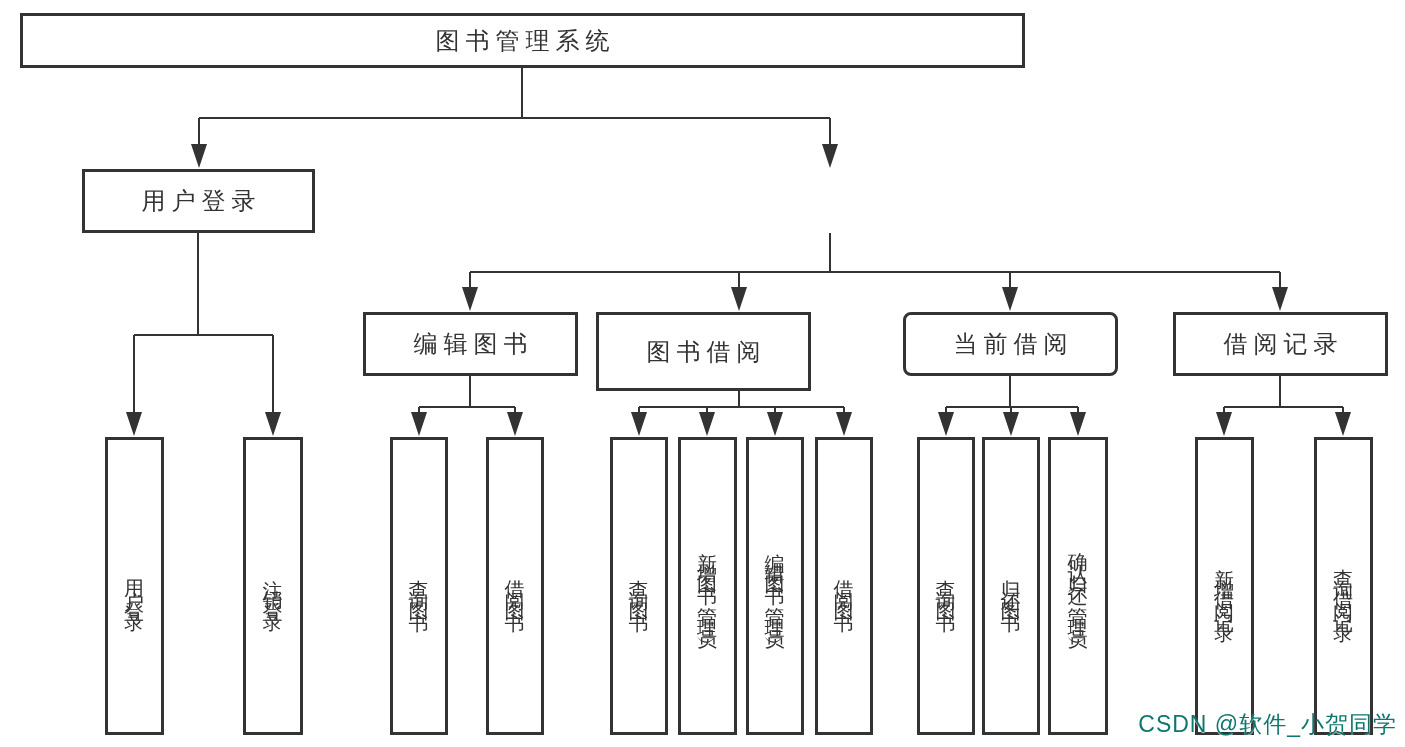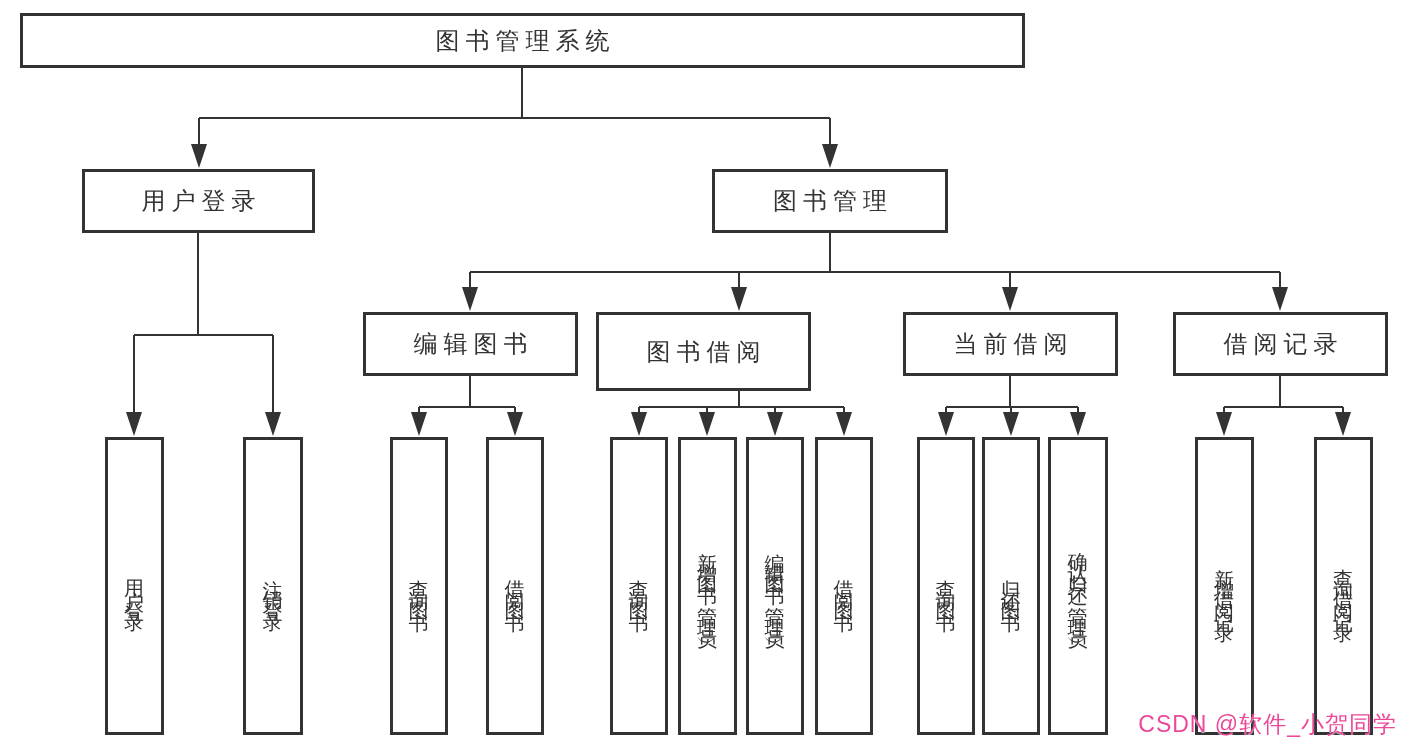--- a/index.html
+++ b/index.html
@@ -11,21 +11,21 @@
   .node{
     position:absolute;background:#ffffff;border:3px solid #333333;box-sizing:border-box;
     display:flex;align-items:center;justify-content:center;color:#333333;
   }
   .hbox{font-size:24px;letter-spacing:6px;text-indent:6px;white-space:nowrap;}
   .vbox .vtext{
     writing-mode:vertical-rl;text-orientation:mixed;
     font-size:20px;letter-spacing:11px;line-height:1;white-space:nowrap;
   }
   .watermark{
-    position:absolute;right:8px;bottom:7px;font-size:23px;color:#ec4899;
+    position:absolute;right:8px;bottom:7px;font-size:23px;color:#0f766e;
     letter-spacing:1px;text-shadow:0 1px 1px rgba(255,255,255,.8);
   }
 </style>
 </head>
 <body>
 
 <div class="stage">
 
   <svg class="wires" viewBox="0 0 1405 747" stroke="#333333" stroke-width="2" fill="none">
 
@@ -63,31 +63,28 @@
     <path fill="#333333" stroke="none" d="M1335 412 L1351 412 L1343 436 Z"></path>
   </svg>
 
   <div class="node hbox" style="left:20px;top:13px;width:1005px;height:55px;">
     <span>图书管理系统</span>
   </div>
 
   <div class="node hbox" style="left:82px;top:169px;width:233px;height:64px;">
     <span>用户登录</span>
   </div>
-  <div class="node hbox" style="left:712px;top:169px;width:236px;height:64px;">
-    <span>图书管理</span>
-  </div>
 
   <div class="node hbox" style="left:363px;top:312px;width:215px;height:64px;">
     <span>编辑图书</span>
   </div>
   <div class="node hbox" style="left:596px;top:312px;width:215px;height:79px;">
     <span>图书借阅</span>
   </div>
-  <div class="node hbox" style="left:903px;top:312px;width:215px;height:64px;">
+  <div class="node hbox" style="left:903px;top:312px;width:215px;height:64px;border-radius:8px;">
     <span>当前借阅</span>
   </div>
   <div class="node hbox" style="left:1173px;top:312px;width:215px;height:64px;">
     <span>借阅记录</span>
   </div>
 
   <div class="node vbox" style="left:105px;top:437px;width:59px;height:298px;">
     <span class="vtext">用户登录</span>
   </div>
   <div class="node vbox" style="left:243px;top:437px;width:60px;height:298px;">

